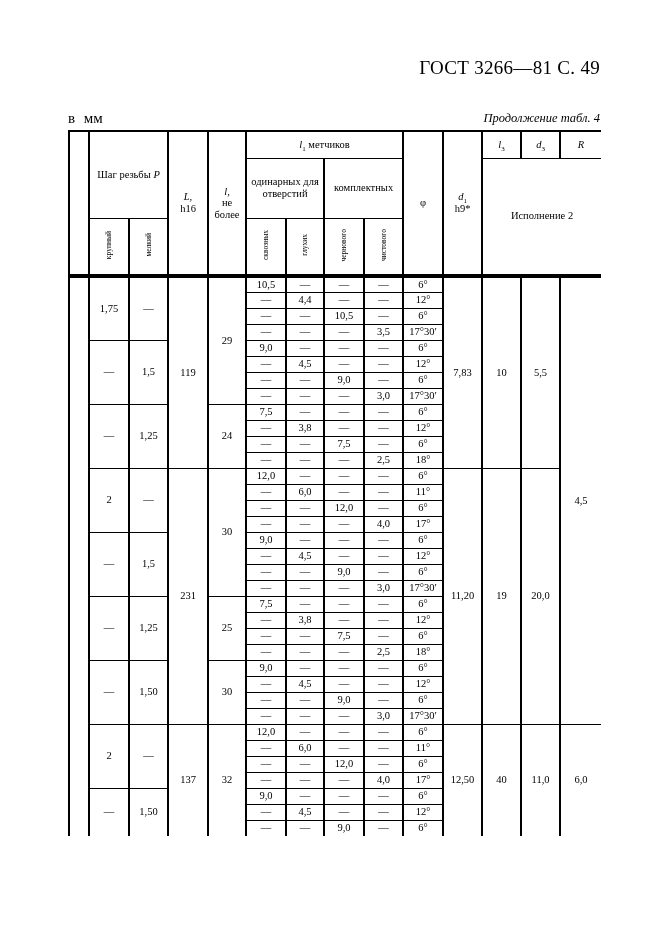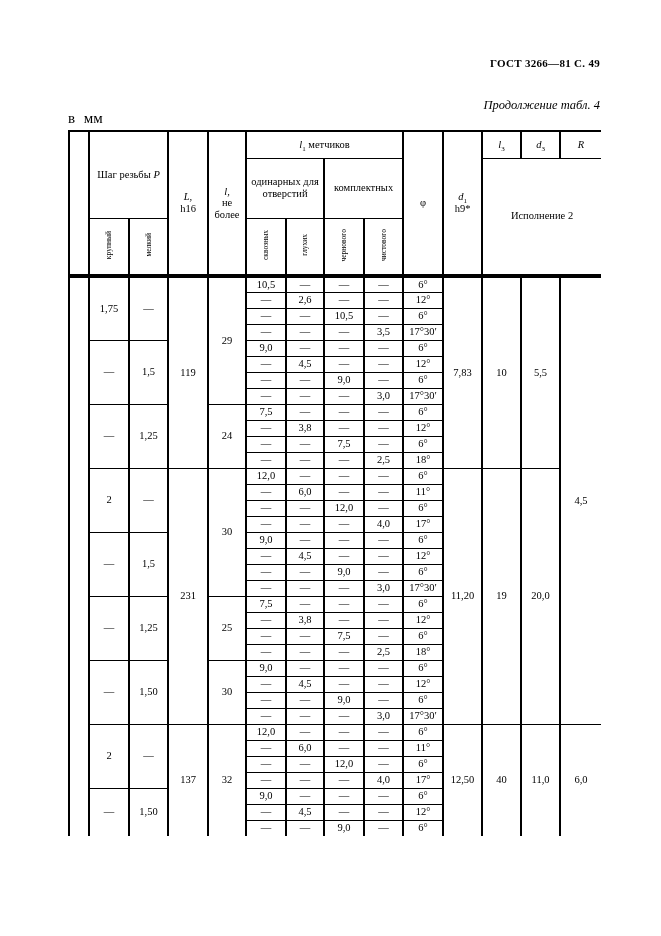--- a/index.html
+++ b/index.html
@@ -1,21 +1,21 @@
 <!DOCTYPE html>
 <html><head>
 <meta charset="utf-8">
 <style>
   html,body{margin:0;padding:0;}
   body{
     width:661px;height:936px;position:relative;background:#ffffff;
     font-family:"Liberation Serif","DejaVu Serif",serif;color:#000;
   }
-  .doc-ref{position:absolute;top:57px;right:61px;font-weight:bold;font-size:11px;letter-spacing:.3px;text-align:right;}
-  .continuation{position:absolute;top:98px;right:61px;font-style:italic;font-size:12.5px;}
+  .doc-ref{position:absolute;top:57px;right:61px;font-weight:normal;font-size:19px;letter-spacing:.3px;text-align:right;}
+  .continuation{position:absolute;top:111px;right:61px;font-style:italic;font-size:12.5px;}
   .units{position:absolute;top:110px;left:68px;font-size:15px;word-spacing:5px;}
 
   table.t{
     position:absolute;left:68px;top:130px;width:532px;
     border-collapse:collapse;table-layout:fixed;
     border-top:2px solid #000;border-left:2px solid #000;
   }
   .t td,.t th{
     border:1px solid #000;border-left-width:2px;border-right-width:2px;
     padding:0;text-align:center;vertical-align:middle;
@@ -104,21 +104,21 @@
   <td>—</td>
   <td>—</td>
   <td>6°</td>
   <td rowspan="12" class="gb">7,83</td>
   <td rowspan="12" class="gb">10</td>
   <td rowspan="12" class="gb">5,5</td>
   <td rowspan="28" class="gb rend">4,5</td>
 </tr>
 <tr class="br">
   <td>—</td>
-        <td>2,6</td>
+        <td>4,4</td>
         <td>—</td>
         <td>—</td>
         <td>12°</td>
 </tr>
 <tr class="br">
   <td>—</td>
         <td>—</td>
         <td>10,5</td>
         <td>—</td>
         <td>6°</td>

